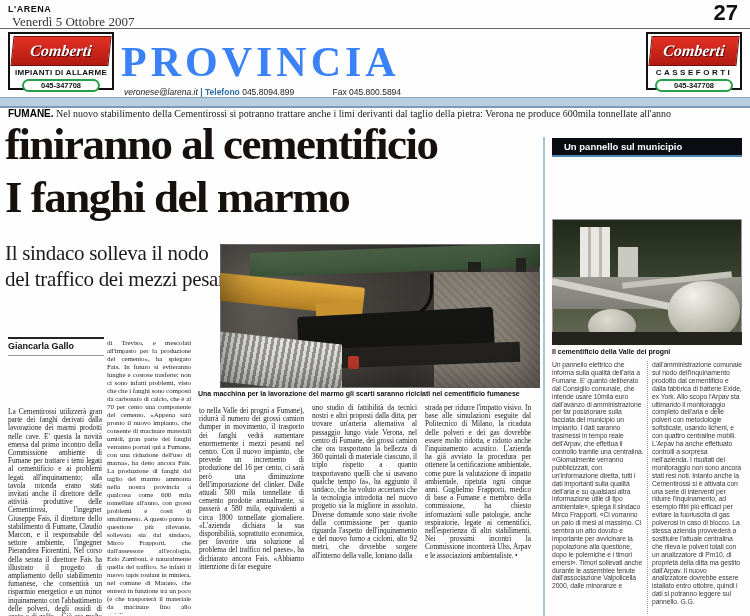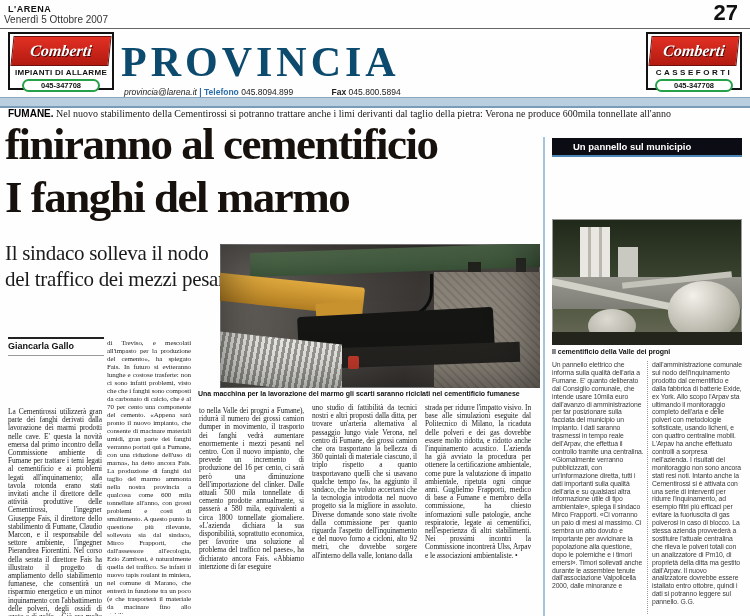--- a/index.html
+++ b/index.html
@@ -2,44 +2,44 @@
 <html><head>
 <meta charset="utf-8">
 <style>
   html,body{margin:0;padding:0;background:#e9e9e9;}
   #page{position:relative;width:750px;height:616px;background:#fefefe;overflow:hidden;
         font-family:"Liberation Serif",serif;color:#1c1c1c;}
   .abs{position:absolute;}
 
   
   .paper-name{left:8px;top:4px;font-family:"Liberation Sans",sans-serif;font-weight:bold;font-size:9px;letter-spacing:.5px;color:#111;text-align:center;}
-  .issue-date{left:4px;top:14px;font-family:Liberation Sans, sans-serif;font-size:10px;color:#333;}
+  .issue-date{left:12px;top:14px;font-family:Liberation Serif, serif;font-size:13px;color:#333;}
   .page-num{right:12px;top:0px;font-family:"Liberation Sans",sans-serif;font-weight:bold;font-size:22px;color:#111;margin-left:44px;}
   .top-rule{left:0;right:0;top:28px;height:1px;background:#666;}
 
   
   .ad-box{width:106px;height:58px;border:2px solid #111;background:#fff;padding:2px;box-sizing:border-box;}
   .ad-left{left:8px;top:32px;}
   .ad-right{left:646px;top:32px;width:96px;}
   .ad-logo{height:28px;background:linear-gradient(#e23024,#b31a10);border:1px solid #70100a;
            color:#fff;font-family:"Liberation Serif",serif;font-style:italic;font-weight:bold;font-size:16px;
            display:flex;align-items:center;justify-content:center;text-shadow:1px 1px 0 #400; transform:skewX(-6deg);}
   .ad-tagline{font-family:"Liberation Sans",sans-serif;font-weight:bold;font-size:8px;text-align:center;margin-top:2px;color:#111;letter-spacing:.3px;}
   .ad-tagline.spread{letter-spacing:2.5px;}
   .ad-phone{margin:2px auto 0;width:74px;border:2px solid #27a04a;border-radius:8px;background:#fff;
             font-family:"Liberation Sans",sans-serif;font-weight:bold;font-size:7.5px;text-align:center;color:#111;line-height:9px;}
 
   
   .section-title{left:121px;top:40px;font-family:"Liberation Serif",serif;font-weight:bold;font-size:42px;
-                 color:#0c4a6e;letter-spacing:4px;line-height:44px;}
+                 color:#3b82f6;letter-spacing:4px;line-height:44px;}
   .section-contact{left:124px;top:87px;font-size:8.5px;font-family:"Liberation Sans",sans-serif;color:#222;}
   .contact-email{font-style:italic;}
   .contact-sep{color:#2a6da8;font-weight:bold;}
   .contact-tel-label{color:#2a6da8;font-weight:bold;}
-  .contact-fax-label{font-weight:bold;padding-left:36px;}
+  .contact-fax-label{font-weight:normal;padding-left:36px;}
   .section-band{left:0;right:0;top:97px;height:8px;background:#b9cede;border-top:1px solid #8aa8c0;border-bottom:2px solid #7b9cb8;}
 
   
   .kicker{left:8px;top:108px;width:740px;font-size:10px;white-space:nowrap;overflow:hidden;color:#191919;}
   .kicker-tag{font-family:"Liberation Sans",sans-serif;font-weight:bold;font-size:10px;color:#000;}
 
   
   .headline{left:5px;top:118px;width:540px;font-weight:bold;font-size:45px;line-height:53px;
             color:#17110d;letter-spacing:-1.5px;}
   .subhead{left:5px;top:240px;width:260px;font-size:21px;line-height:26px;color:#1b1b1b;letter-spacing:-.3px;}
@@ -72,21 +72,21 @@
   .mp-corr{left:0;top:94px;width:122px;height:50px;transform:skewY(6deg);
            background:repeating-linear-gradient(100deg,#e4e4e2 0 3px,#97978f 3px 6px);}
   .mp-bucket{left:128px;top:112px;width:11px;height:13px;background:#c0392b;border-radius:2px;}
   .mp-hose{left:150px;top:30px;width:60px;height:40px;border-right:3px solid #0d0d0d;border-bottom:3px solid #0d0d0d;border-radius:0 0 26px 0;background:transparent;}
   .mp-vignette{left:0;top:0;right:0;bottom:0;box-shadow:inset 0 0 48px rgba(0,0,0,.55);}
   .main-photo-caption{left:198px;top:390px;width:342px;font-family:"Liberation Sans",sans-serif;font-weight:bold;font-size:7px;color:#111;}
 
   
   .panel-sep{left:543px;top:137px;width:2px;height:479px;background:#a6c4da;}
   .panel-bar{left:552px;top:138px;width:190px;height:17px;background:#0c0c15;color:#fff;
-             font-family:"Liberation Sans",sans-serif;font-weight:bold;font-size:9.5px;line-height:17px;padding-left:21px;box-sizing:border-box;}
+             font-family:"Liberation Sans",sans-serif;font-weight:bold;font-size:9.5px;line-height:17px;padding-left:12px;box-sizing:border-box;}
   .panel-bar-underline{left:552px;top:155px;width:190px;height:2px;background:#4c86b4;}
   .side-headline{left:552px;top:161px;width:192px;font-family:"Liberation Sans",sans-serif;font-size:18.5px;
                  line-height:24px;color:#3c3c3c;letter-spacing:-.6px;}
   .side-photo{left:552px;top:219px;width:190px;height:126px;background:linear-gradient(#20281a,#39422e 45%,#4a5239 60%,#6a6c5c);}
   .sp-towers{left:28px;top:8px;width:30px;height:52px;background:repeating-linear-gradient(90deg,#e8e7e1 0 8px,#b9b7ae 8px 11px);}
   .sp-silo2{left:66px;top:28px;width:20px;height:32px;background:#cac9c1;}
   .sp-band{left:0;top:58px;width:190px;height:32px;background:linear-gradient(#98978f,#7f7e76);}
   .sp-conveyor{left:-4px;top:72px;width:130px;height:7px;background:#d2d1c8;transform:rotate(12deg);}
   .sp-conveyor2{left:70px;top:58px;width:110px;height:6px;background:#c4c3ba;transform:rotate(-6deg);}
   .sp-bigtank{left:116px;top:62px;width:72px;height:58px;border-radius:50% 50% 46% 46%;
@@ -112,21 +112,21 @@
   <div class="abs top-rule"></div>
 
   <div class="abs ad-box ad-left">
     <div class="ad-logo">Comberti</div>
     <div class="ad-tagline">IMPIANTI DI ALLARME</div>
     <div class="ad-phone">045-347708</div>
   </div>
 
   <div class="abs section-title">PROVINCIA</div>
   <div class="abs section-contact">
-    <span class="contact-email">provincia@larena.it</span>
+    <span class="contact-email">veronese@larena.it</span>
     <span class="contact-sep">|</span>
     <span class="contact-tel-label">Telefono</span>
     <span>045.8094.899</span>
     <span class="contact-fax-label">Fax</span>
     <span>045.800.5894</span>
   </div>
 
   <div class="abs ad-box ad-right">
     <div class="ad-logo">Comberti</div>
     <div class="ad-tagline spread">CASSEFORTI</div>

